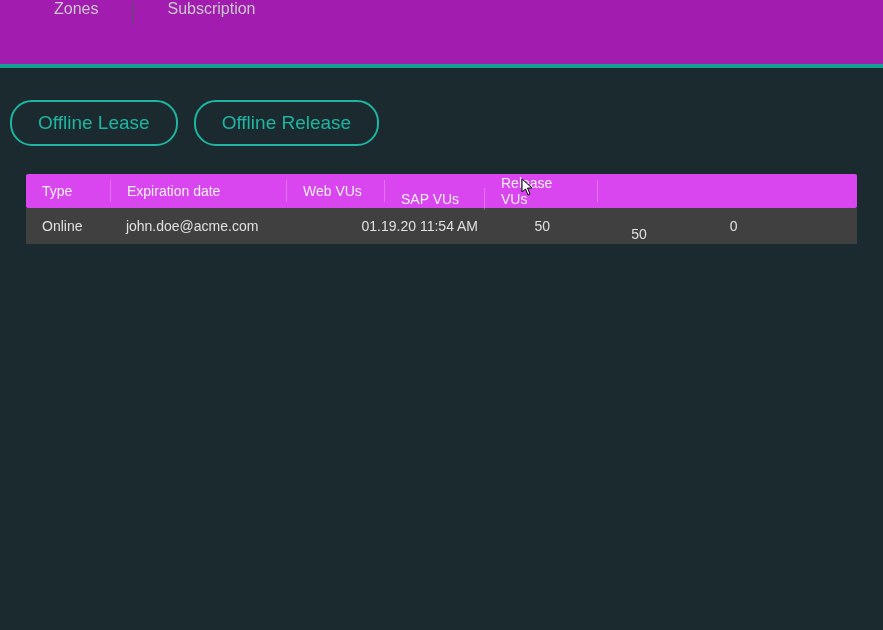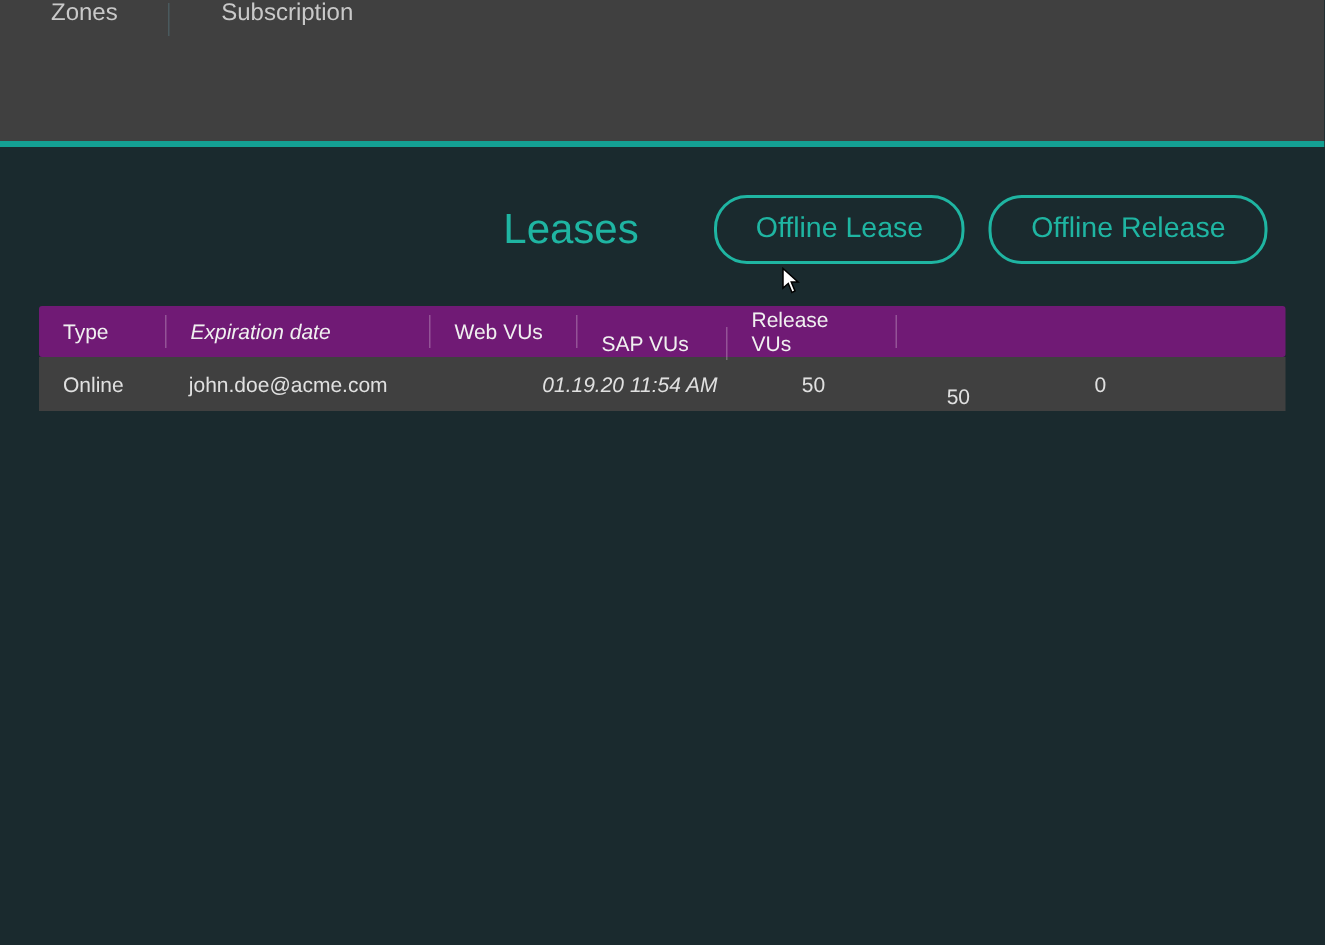--- a/index.html
+++ b/index.html
@@ -10,24 +10,25 @@
     body {
       width: 883px;
       height: 630px;
       background: #1a2a2e;
       font-family: Arial, Helvetica, sans-serif;
       color: #e0e0e0;
       overflow: hidden;
       position: relative;
     }
     .top-bar {
-      background: #404040;
-      height: 98px;
+      background: #a21caf;
+      height: 68px;
       display: flex;
       align-items: flex-start;
+      padding-left: 20px;
       padding-top: 0px;
       border-bottom: 4px solid #14a093;
     }
     .tab {
       padding: 0 34px 10px 34px;
       height: 28px;
       display: flex;
       align-items: flex-start;
       font-size: 16px;
       color: #e0e0e0;
@@ -84,21 +85,21 @@
       padding: 10px 26px;
       font-size: 19px;
       cursor: pointer;
       white-space: nowrap;
     }
     .table-wrap {
       margin: 0 16px;
     }
     .table-header {
       display: flex;
-      background: #701a75;
+      background: #d946ef;
       height: 34px;
       align-items: center;
       font-size: 14px;
       color: #f0f0f0;
       border-radius: 2px;
     }
     .th, .td {
       padding: 0 16px;
       display: flex;
       align-items: center;
@@ -109,21 +110,21 @@
       content: "";
       position: absolute;
       right: 0;
       top: 6px;
       bottom: 6px;
       width: 1px;
       background: rgba(255,255,255,0.25);
     }
     .col-type { width: 85px; }
     .col-owner { width: 240px; justify-content: space-between; }
-    .col-exp { width: 176px; font-style: italic; }
+    .col-exp { width: 176px; }
     .col-web { width: 98px; }
     .col-sap { width: 100px; margin-top: 16px; }
     .col-citrix { width: 113px; }
     .col-end { flex: 1; }
     .sort-icon {
       display: inline-block;
       font-size: 11px;
       color: #ffffff;
     }
     .table-row {
@@ -151,21 +152,20 @@
     <span>Zones</span>
   </div>
   <div class="tab-divider"></div>
   <div class="tab inactive">
     <span>Subscription</span>
   </div>
 </div>
 
 <div class="content">
   <div class="leases-header">
-    <div class="leases-title">Leases</div>
     <div class="action-buttons">
       <button class="btn-outline">Offline Lease</button>
       <button class="btn-outline">Offline Release</button>
     </div>
   </div>
 
   <div class="table-wrap">
     <div class="table-header">
       <div class="th col-type th-divider">
         <span>Type</span>

